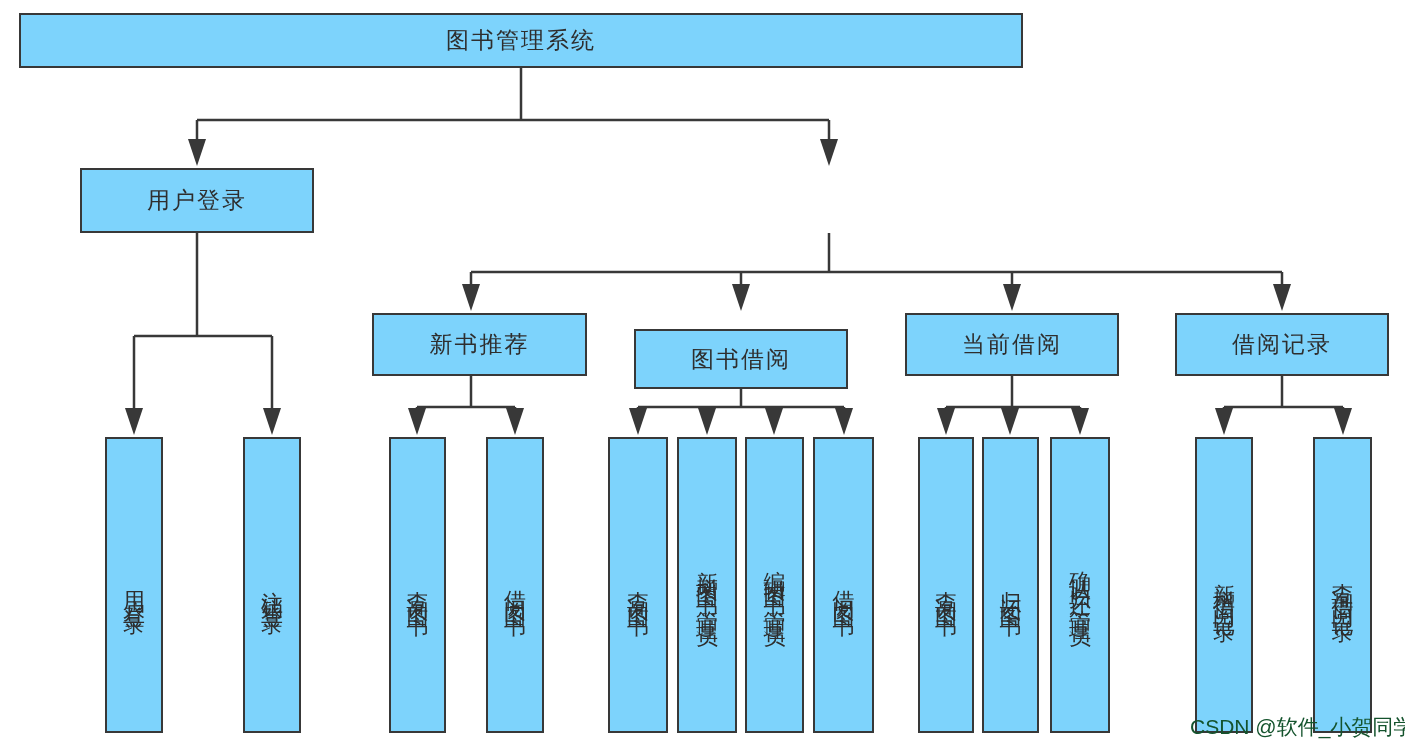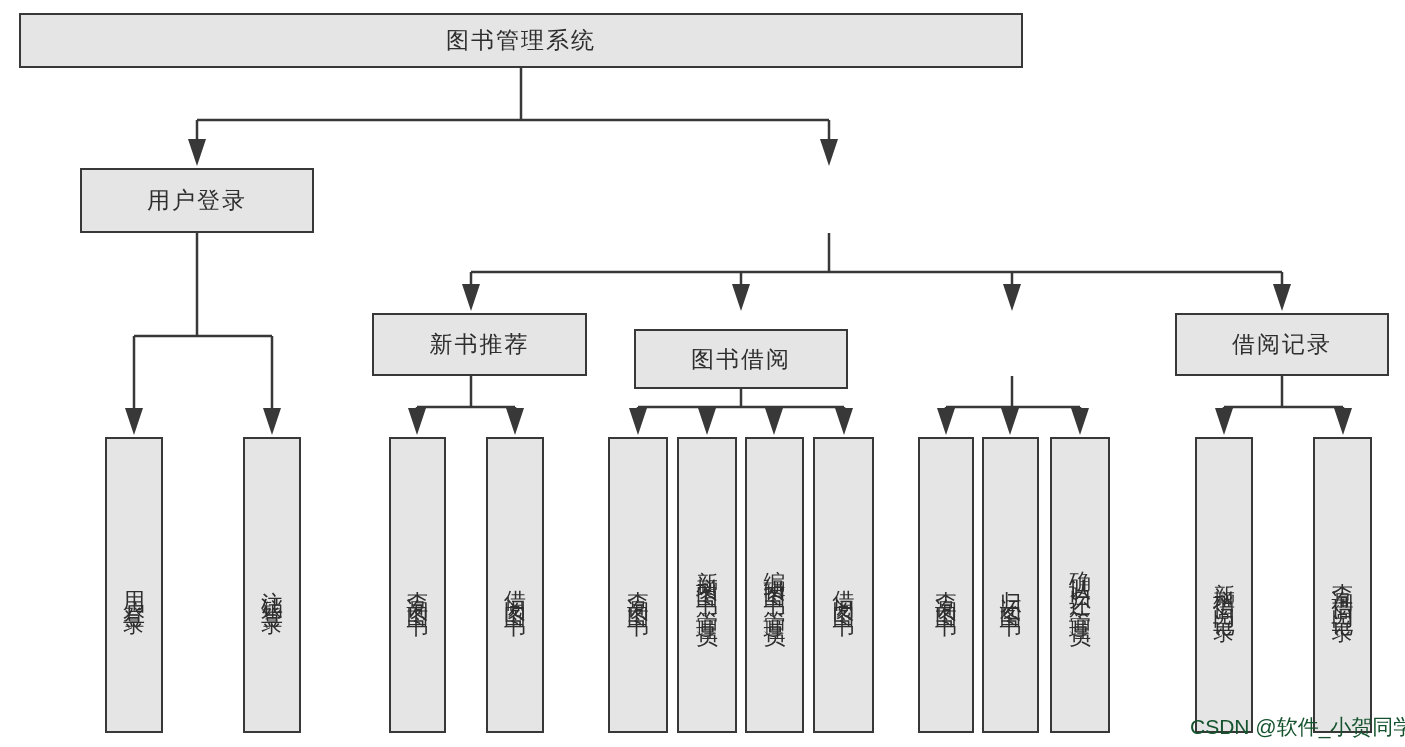--- a/index.html
+++ b/index.html
@@ -8,21 +8,21 @@
     width:1405px;height:747px;
     background:#fff;
     font-family:"Liberation Sans",sans-serif;
     overflow:hidden;
   }
   .wires{position:absolute;left:0;top:0;width:1405px;height:747px;}
   .wires path{stroke:#383838;stroke-width:2.5;fill:none;}
   .wires polygon{fill:#383838;stroke:none;}
   .box{
     position:absolute;
-    background:#e5e5e5;
+    background:#7dd3fc;
     border:2.5px solid #383838;
     box-sizing:border-box;
     display:flex;align-items:center;justify-content:center;
     color:#2e2e2e;
   }
   .hlabel{
     font-size:23px;
     letter-spacing:2px;
     white-space:nowrap;
   }
@@ -101,20 +101,23 @@
   <div class="box" style="left:80px;top:168px;width:234px;height:65px;">
     <span class="hlabel">用户登录</span>
   </div>
 
   <div class="box" style="left:364px;top:313px;width:215px;height:63px;margin-left:8px;">
     <span class="hlabel">新书推荐</span>
   </div>
   <div class="box" style="left:634px;top:313px;width:214px;height:60px;margin-top:16px;">
     <span class="hlabel">图书借阅</span>
   </div>
+  <div class="box" style="left:905px;top:313px;width:214px;height:63px;">
+    <span class="hlabel">当前借阅</span>
+  </div>
   <div class="box" style="left:1175px;top:313px;width:214px;height:63px;">
     <span class="hlabel">借阅记录</span>
   </div>
 
   <div class="box" style="left:105px;top:437px;width:58px;height:296px;">
     <span class="vtext">用户登录</span>
   </div>
   <div class="box" style="left:243px;top:437px;width:58px;height:296px;">
     <span class="vtext">注销登录</span>
   </div>

